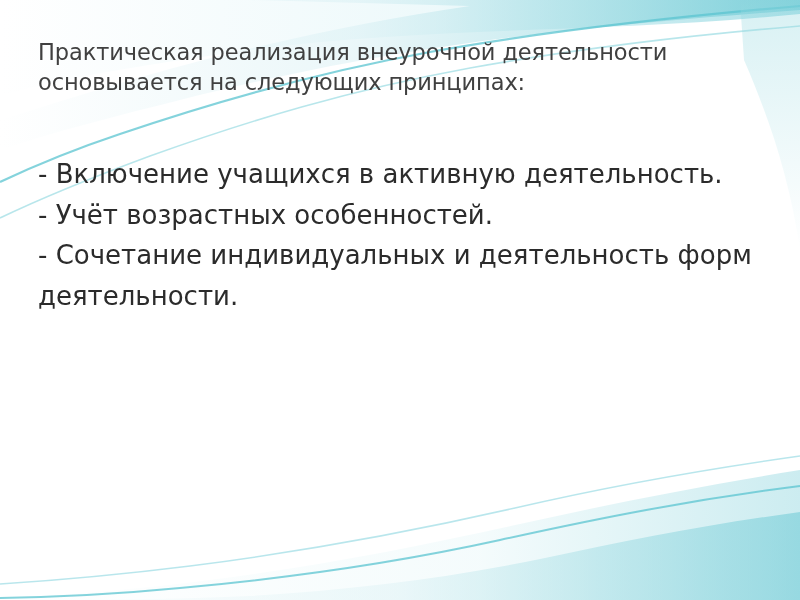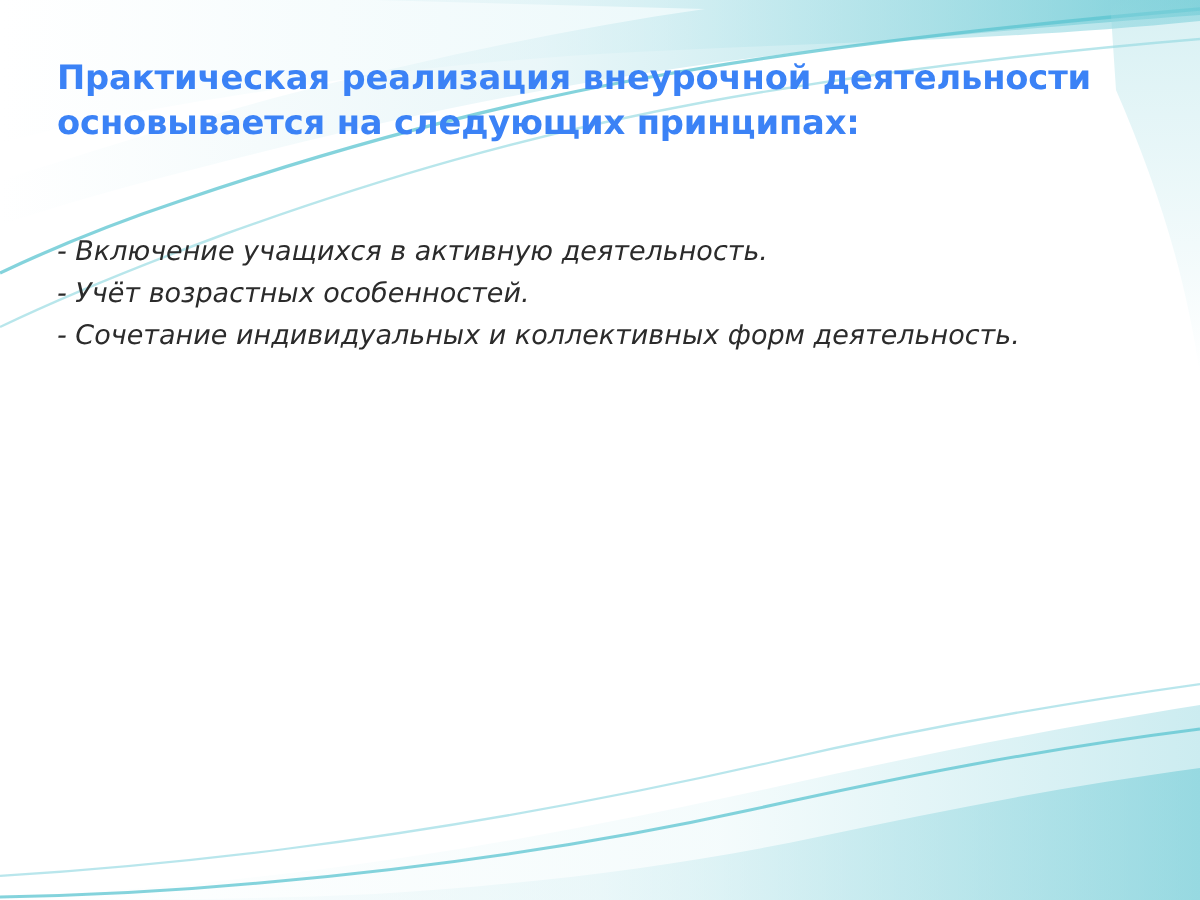--- a/index.html
+++ b/index.html
@@ -29,37 +29,36 @@
     pointer-events: none;
   }
   .content {
     position: absolute;
     left: 38px;
     top: 38px;
     width: 730px;
   }
   .slide-title {
     font-size: 22.5px;
-    font-weight: bold;
-    color: #3b82f6;
+    font-weight: normal;
+    color: #404040;
     line-height: 1.33;
     letter-spacing: -0.1px;
     margin: 0;
     white-space: pre-line;
   }
   .body-block {
     margin-top: 56px;
   }
   .body-line {
-    font-size: 18px;
+    font-size: 26px;
     color: #2b2b2b;
     line-height: 1.57;
     white-space: pre-line;
     margin: 0;
-    font-style: italic;
   }
 </style>
 </head>
 <body>
 
 <div class="slide">
 
   <svg class="decor" viewBox="0 0 800 600" preserveAspectRatio="none" xmlns="http://www.w3.org/2000/svg">
     <defs>
       <linearGradient id="gTop" x1="0" y1="0" x2="1" y2="0">
@@ -102,17 +101,17 @@
     <path d="M800,486 C690,500 600,518 500,540 C400,562 290,578 180,588 C118,594 58,597 0,598" fill="none" stroke="#5bc4d0" stroke-width="2" opacity="0.75"></path>
     <path d="M800,456 C700,470 610,486 515,508 C410,532 300,552 190,566 C126,574 62,580 0,584" fill="none" stroke="#a7e0e7" stroke-width="1.5" opacity="0.8"></path>
   </svg>
 
   <div class="content">
     <h1 class="slide-title">Практическая реализация внеурочной деятельности основывается на следующих принципах:</h1>
 
     <div class="body-block">
       <p class="body-line">- Включение учащихся в активную деятельность.</p>
       <p class="body-line">- Учёт возрастных особенностей.</p>
-      <p class="body-line">- Сочетание индивидуальных и коллективных форм деятельность.</p>
+      <p class="body-line">- Сочетание индивидуальных и деятельность форм деятельности.</p>
     </div>
   </div>
 
 </div>
 
 </body></html>

